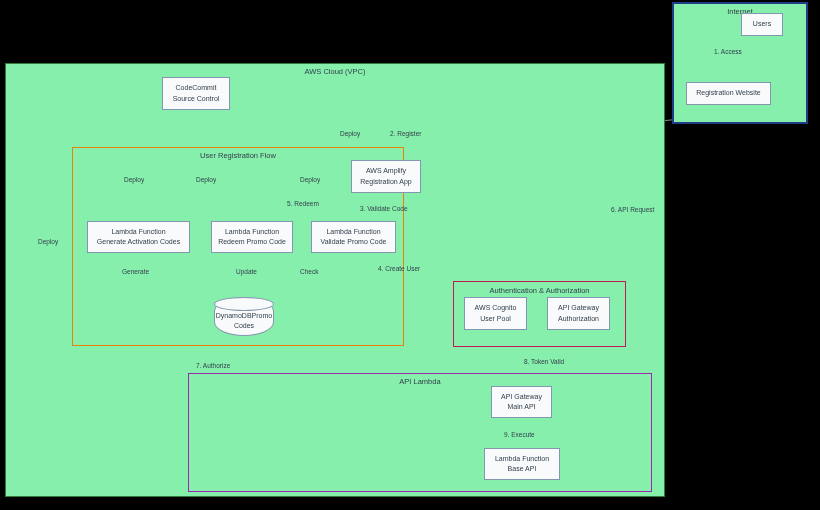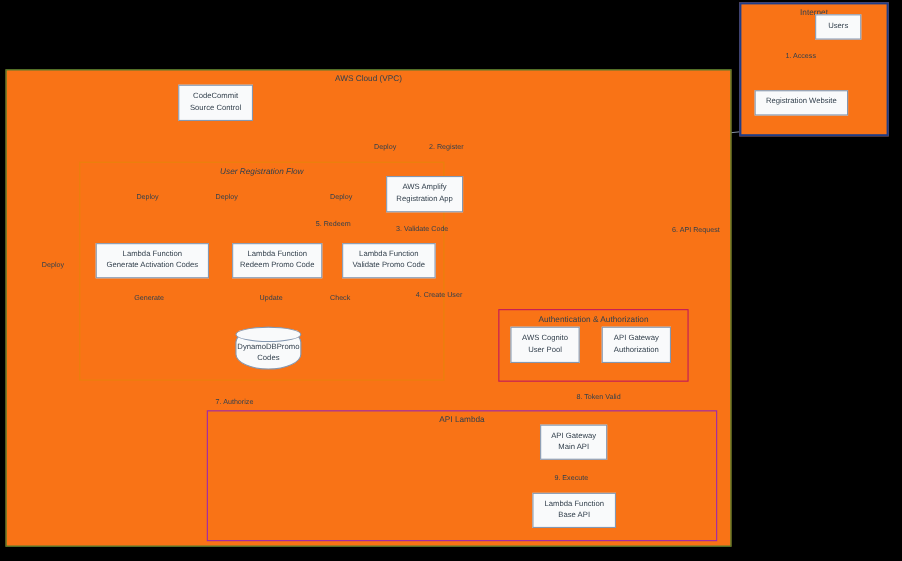--- a/index.html
+++ b/index.html
@@ -1,18 +1,18 @@
 <!DOCTYPE html>
 <html><head>
 <meta charset="utf-8">
 <style>
   html,body{margin:0;padding:0;background:#000;}
   #root{position:relative;width:820px;height:510px;background:#000;overflow:hidden;
         font-family:"Liberation Sans","DejaVu Sans",sans-serif;}
-  .grp{position:absolute;background:#f97316;box-sizing:border-box;}
+  .grp{position:absolute;background:#86efac;box-sizing:border-box;}
   .grp-label{position:absolute;left:0;right:0;text-align:center;font-size:7.5px;color:#33404d;}
   .node{position:absolute;box-sizing:border-box;background:#f9fafb;border:1px solid #8497b0;
         display:flex;flex-direction:column;align-items:center;justify-content:center;
         font-size:7px;color:#33404d;line-height:1.45;text-align:center;}
   .node span{display:block;white-space:nowrap;}
   .db{position:absolute;box-sizing:border-box;background:#f9fafb;border:1px solid #8497b0;
       border-radius:50%/14px;display:flex;flex-direction:column;align-items:center;
       justify-content:center;font-size:7px;color:#33404d;line-height:1.45;text-align:center;}
   .db .cap{position:absolute;top:-1px;left:-1px;right:-1px;height:14px;border:1px solid #8497b0;
       border-radius:50%;background:#f9fafb;box-sizing:border-box;}
@@ -53,21 +53,21 @@
   </svg>
 
   <div id="groups-layer">
       <div class="grp" style="left: 672px; top: 2px; width: 136px; height: 122px; border: 2px solid rgb(31, 60, 136);">
         <div class="grp-label" style="top: 3px;">Internet</div>
       </div>
       <div class="grp" style="left: 5px; top: 63px; width: 660px; height: 434px; border: 1.4px solid rgb(46, 125, 50); padding-left: 31px;">
         <div class="grp-label" style="top: 3px;">AWS Cloud (VPC)</div>
       </div>
       <div class="grp" style="left: 72px; top: 147px; width: 332px; height: 199px; border: 1.4px solid rgb(232, 130, 12);">
-        <div class="grp-label" style="top: 3px; font-style: italic;">User Registration Flow</div>
+        <div class="grp-label" style="top: 3px;">User Registration Flow</div>
       </div>
       <div class="grp" style="left: 453px; top: 281px; width: 173px; height: 66px; border: 1.4px solid rgb(194, 24, 91);">
         <div class="grp-label" style="top: 4px;">Authentication &amp; Authorization</div>
       </div>
       <div class="grp" style="left: 188px; top: 373px; width: 464px; height: 119px; border: 1.4px solid rgb(156, 39, 176);">
         <div class="grp-label" style="top: 3px;">API Lambda</div>
       </div>
     </div>
   <div id="nodes-layer">
       <div class="node" style="left: 741px; top: 13px; width: 42px; height: 23px;">

